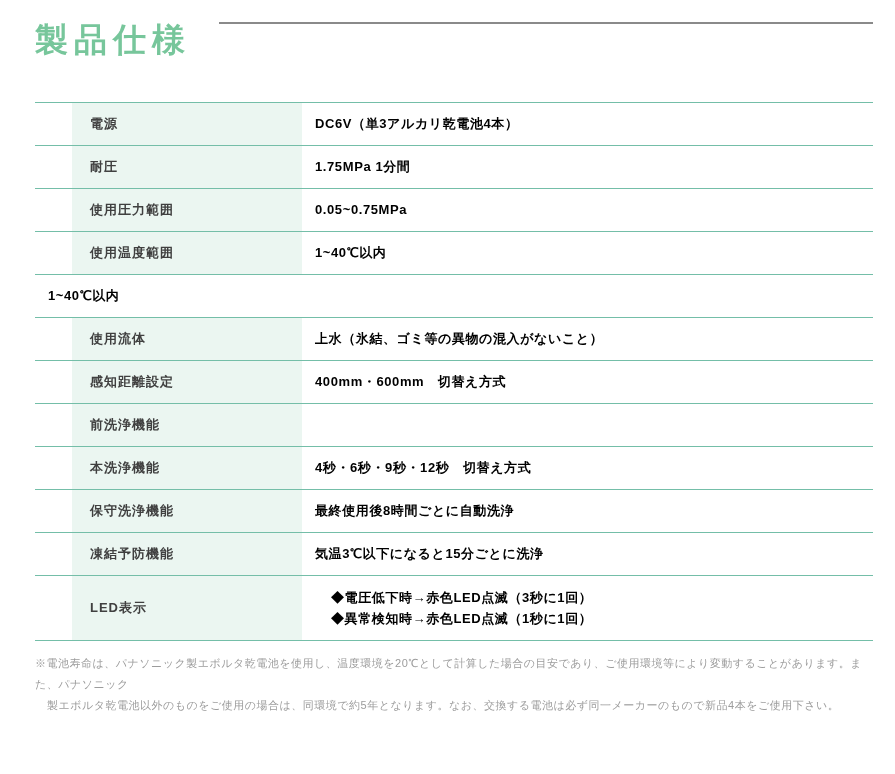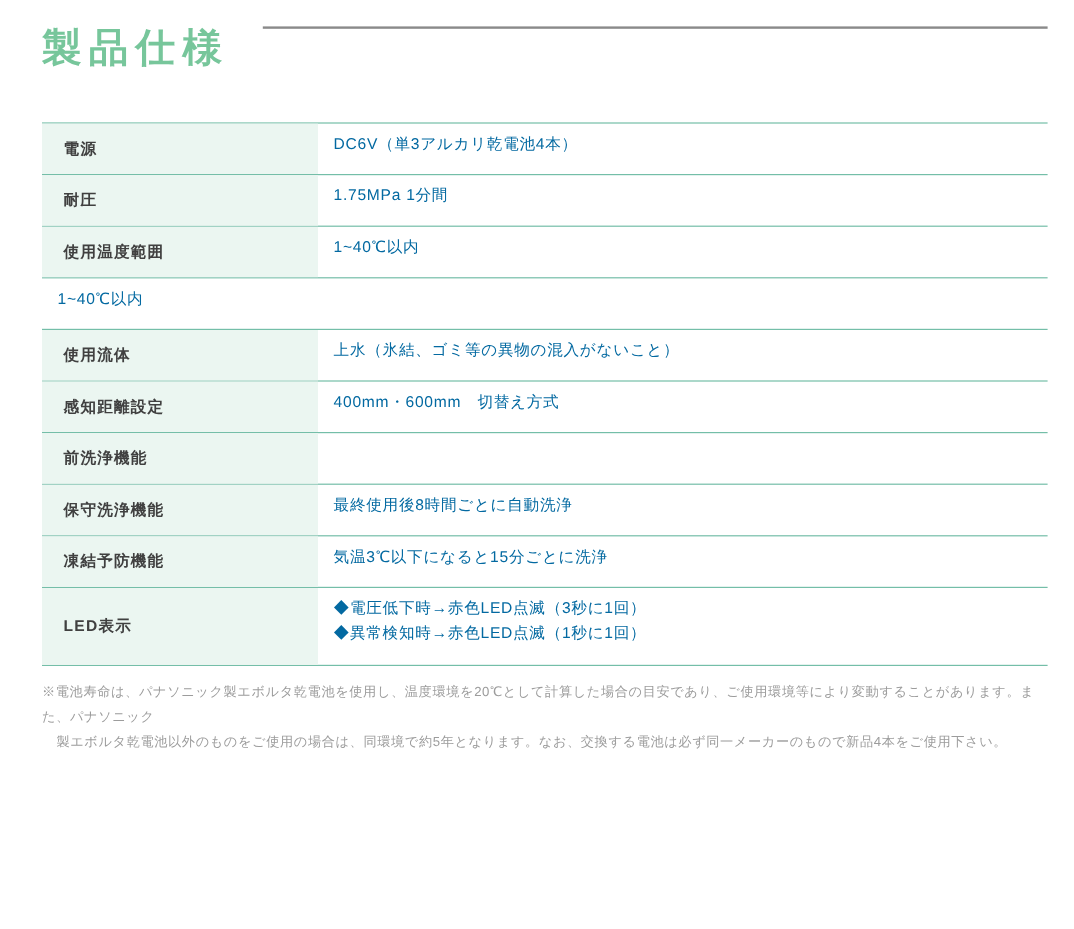--- a/index.html
+++ b/index.html
@@ -42,44 +42,46 @@
   .spec-table {
     border-top: 1px solid #74bea8;
   }
   .spec-row {
     display: flex;
     border-bottom: 1px solid #74bea8;
     min-height: 42px;
   }
   .spec-row.tall {
     min-height: 64px;
+    gap: 16px;
   }
   .spec-row-label {
     width: 230px;
     flex-shrink: 0;
     box-sizing: border-box;
     background: #ebf6f1;
     display: flex;
     align-items: center;
     padding-left: 18px;
     font-size: 13px;
     font-weight: bold;
     color: #404040;
     letter-spacing: 1px;
+    margin-left: 37px;
   }
   .spec-row-value {
     flex: 1;
     display: flex;
     flex-direction: column;
-    justify-content: flex-start;
+    justify-content: center;
     box-sizing: border-box;
     padding: 6px 8px 6px 13px;
     font-size: 13px;
-    font-weight: normal;
-    color: #0369a1;
+    font-weight: bold;
+    color: #000000;
     letter-spacing: 0.6px;
     line-height: 1.65;
   }
   .footnote {
     margin-top: 12px;
     font-size: 11px;
     color: #9c9c9c;
     letter-spacing: 0.5px;
     line-height: 21px;
   }
@@ -106,20 +108,26 @@
     </div>
 
 
     <div class="spec-row">
       <div class="spec-row-label">耐圧</div>
       <div class="spec-row-value">
           <div class="value-line">1.75MPa 1分間</div>
         </div>
     </div>
 
+    <div class="spec-row">
+      <div class="spec-row-label">使用圧力範囲</div>
+      <div class="spec-row-value">
+          <div class="value-line">0.05~0.75MPa</div>
+        </div>
+    </div>
 
     <div class="spec-row">
       <div class="spec-row-label">使用温度範囲</div>
       <div class="spec-row-value">
           <div class="value-line">1~40℃以内</div>
         </div>
     </div>
 
     <div class="spec-row">
       <div class="spec-row-value">
@@ -138,20 +146,26 @@
       <div class="spec-row-label">感知距離設定</div>
       <div class="spec-row-value">
           <div class="value-line">400mm・600mm　切替え方式</div>
         </div>
     </div>
 
     <div class="spec-row">
       <div class="spec-row-label">前洗浄機能</div>
     </div>
 
+    <div class="spec-row">
+      <div class="spec-row-label">本洗浄機能</div>
+      <div class="spec-row-value">
+          <div class="value-line">4秒・6秒・9秒・12秒　切替え方式</div>
+        </div>
+    </div>
 
 
     <div class="spec-row">
       <div class="spec-row-label">保守洗浄機能</div>
       <div class="spec-row-value">
           <div class="value-line">最終使用後8時間ごとに自動洗浄</div>
         </div>
     </div>
 
     <div class="spec-row">

